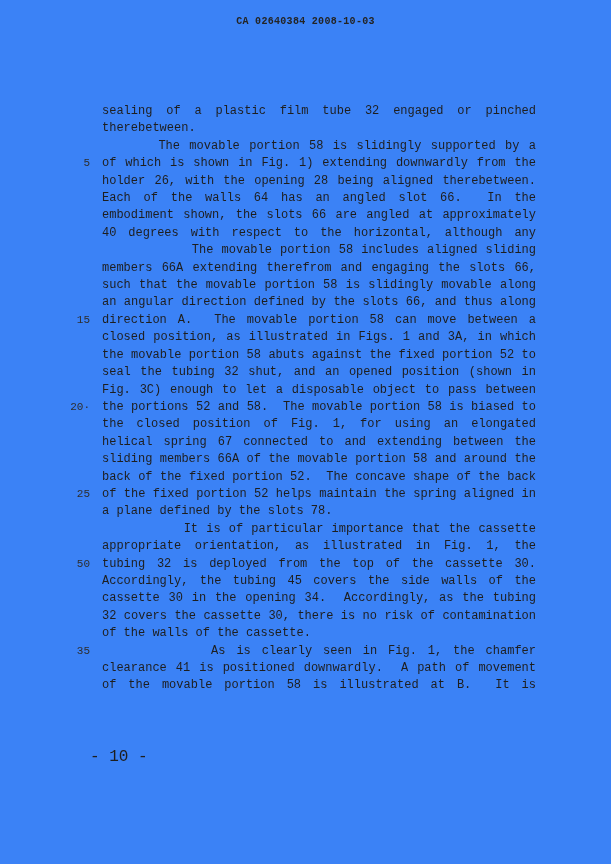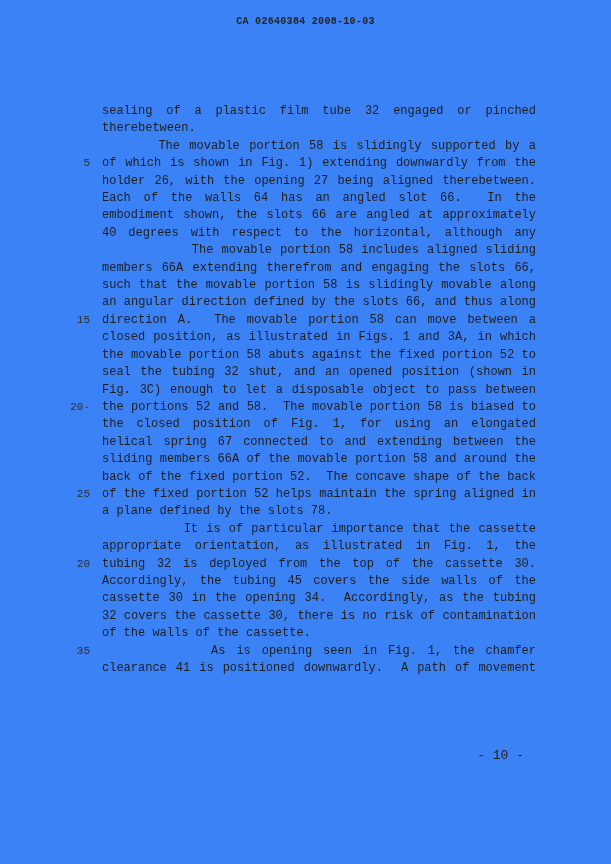--- a/index.html
+++ b/index.html
@@ -58,22 +58,22 @@
   }
   .line-text.justify {
     text-align: justify;
     text-align-last: justify;
   }
   .page-footer {
     position: absolute;
     top: 748px;
     left: 90px;
     width: 434px;
-    text-align: right;
-    font-size: 13px;
+    text-align: left;
+    font-size: 16px;
     color: #1e1e1e;
   }
 </style>
 </head>
 <body>
 
 <div class="page">
   <div class="page-header">CA 02640384 2008-10-03</div>
 
   <div class="doc-body">
@@ -88,21 +88,21 @@
       <div class="row">
         <span class="lineno"></span>
         <span class="line-text justify">      The movable portion 58 is slidingly supported by a</span>
       </div>
       <div class="row">
         <span class="lineno">5</span>
         <span class="line-text justify">of which is shown in Fig. 1) extending downwardly from the</span>
       </div>
       <div class="row">
         <span class="lineno"></span>
-        <span class="line-text justify">holder 26, with the opening 27 being aligned therebetween.</span>
+        <span class="line-text justify">holder 26, with the opening 28 being aligned therebetween.</span>
       </div>
       <div class="row">
         <span class="lineno"></span>
         <span class="line-text justify">Each of the walls 64 has an angled slot 66.  In the</span>
       </div>
       <div class="row">
         <span class="lineno"></span>
         <span class="line-text justify">embodiment shown, the slots 66 are angled at approximately</span>
       </div>
       <div class="row">
@@ -175,43 +175,47 @@
       </div>
       <div class="row">
         <span class="lineno"></span>
         <span class="line-text justify">          It is of particular importance that the cassette</span>
       </div>
       <div class="row">
         <span class="lineno"></span>
         <span class="line-text justify">appropriate orientation, as illustrated in Fig. 1, the</span>
       </div>
       <div class="row">
-        <span class="lineno">20</span>
+        <span class="lineno">50</span>
         <span class="line-text justify">tubing 32 is deployed from the top of the cassette 30.</span>
       </div>
       <div class="row">
         <span class="lineno"></span>
         <span class="line-text justify">Accordingly, the tubing 45 covers the side walls of the</span>
       </div>
       <div class="row">
         <span class="lineno"></span>
         <span class="line-text justify">cassette 30 in the opening 34.  Accordingly, as the tubing</span>
       </div>
       <div class="row">
         <span class="lineno"></span>
         <span class="line-text justify">32 covers the cassette 30, there is no risk of contamination</span>
       </div>
       <div class="row">
         <span class="lineno"></span>
         <span class="line-text">of the walls of the cassette.</span>
       </div>
       <div class="row">
         <span class="lineno">35</span>
-        <span class="line-text justify">          As is opening seen in Fig. 1, the chamfer</span>
+        <span class="line-text justify">          As is clearly seen in Fig. 1, the chamfer</span>
       </div>
       <div class="row">
         <span class="lineno"></span>
         <span class="line-text justify">clearance 41 is positioned downwardly.  A path of movement</span>
+      </div>
+      <div class="row">
+        <span class="lineno"></span>
+        <span class="line-text justify">of the movable portion 58 is illustrated at B.  It is</span>
       </div>
     </div>
 
   <div class="page-footer">- 10 -</div>
 </div>
 
 </body></html>

